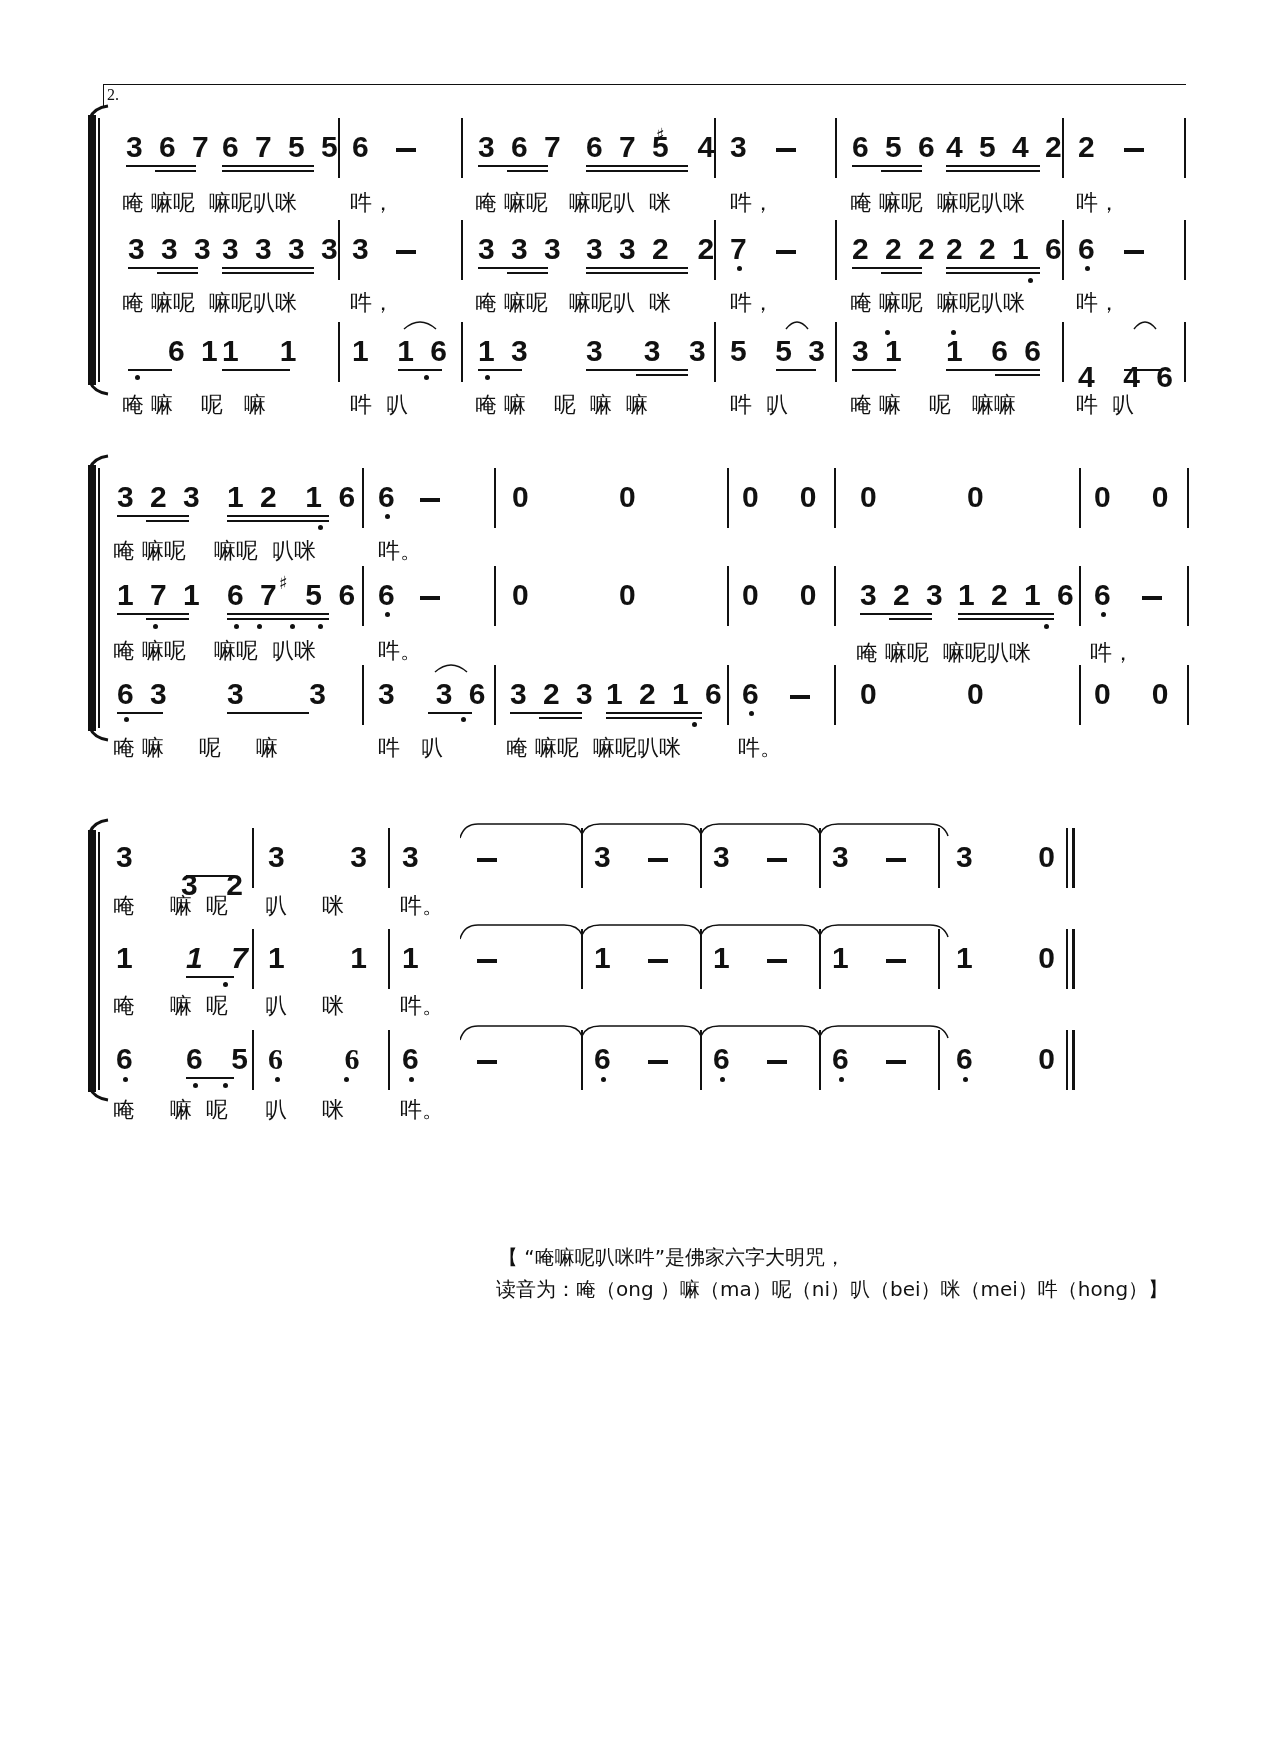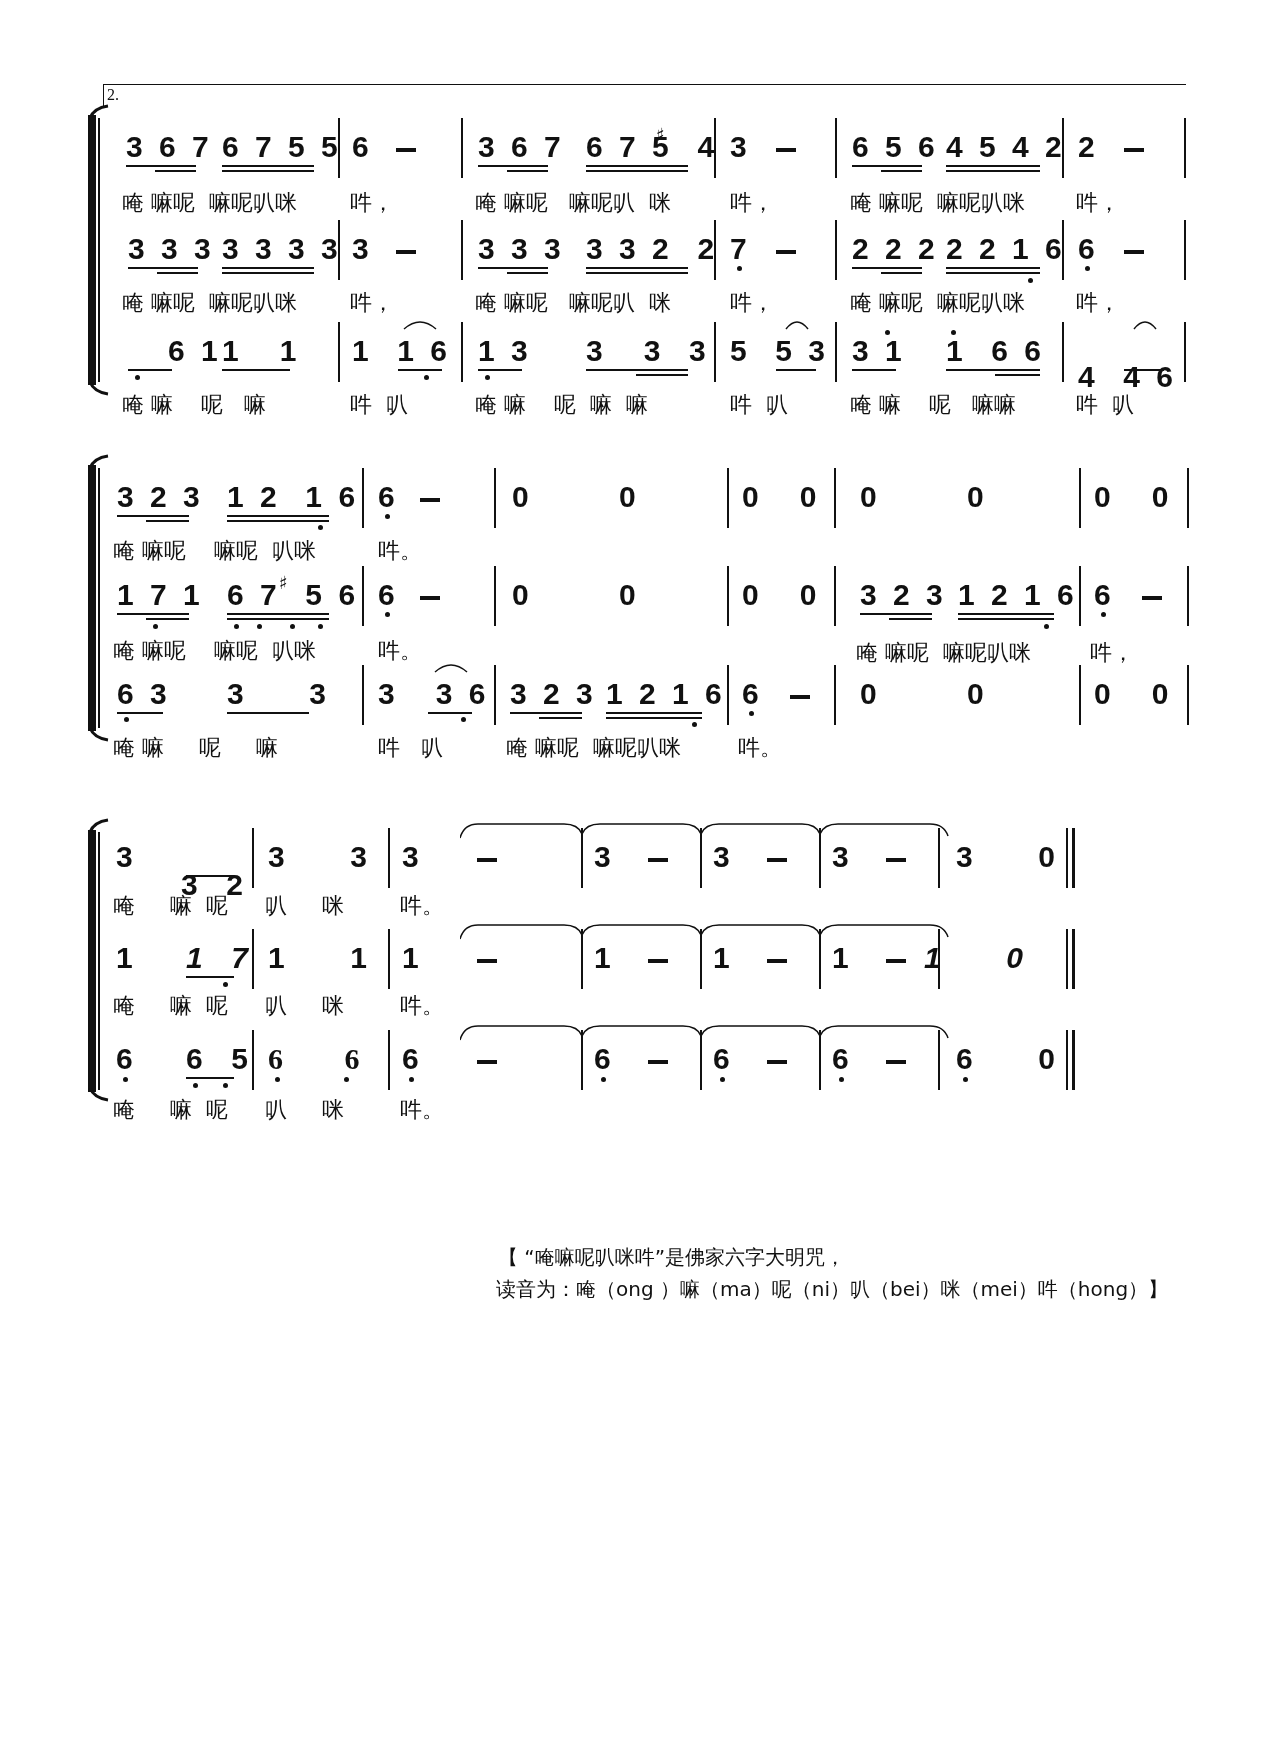--- a/index.html
+++ b/index.html
@@ -373,21 +373,21 @@
   <div class="lyr" style="left:265px;top:993px;">叭     咪</div>
   <div class="note" style="left:402px;top:941px;">1</div>
   <div class="dash" style="left:477px;top:959px;"></div>
   <div class="lyr" style="left:400px;top:993px;">吽。</div>
   <div class="note" style="left:594px;top:941px;">1</div>
   <div class="dash" style="left:648px;top:959px;"></div>
   <div class="note" style="left:713px;top:941px;">1</div>
   <div class="dash" style="left:767px;top:959px;"></div>
   <div class="note" style="left:832px;top:941px;">1</div>
   <div class="dash" style="left:886px;top:959px;"></div>
-  <div class="note" style="left:924px;top:941px;font-style:italic;">1     0</div>
+  <div class="note" style="left:956px;top:941px;">1     0</div>
 
   <div class="note" style="left:116px;top:1042px;">6</div>
   <div class="dot" style="left:123px;top:1077px;"></div>
   <div class="note" style="left:186px;top:1042px;">6  5</div>
   <div class="ul" style="left:186px;top:1077px;width:48px;"></div>
   <div class="dot" style="left:193px;top:1083px;"></div>
   <div class="dot" style="left:223px;top:1083px;"></div>
   <div class="lyr" style="left:113px;top:1097px;">唵     嘛  呢</div>
   <div class="note" style="left:268px;top:1042px;font-family:Liberation Serif, serif;">6     6</div>
   <div class="dot" style="left:275px;top:1077px;"></div>

